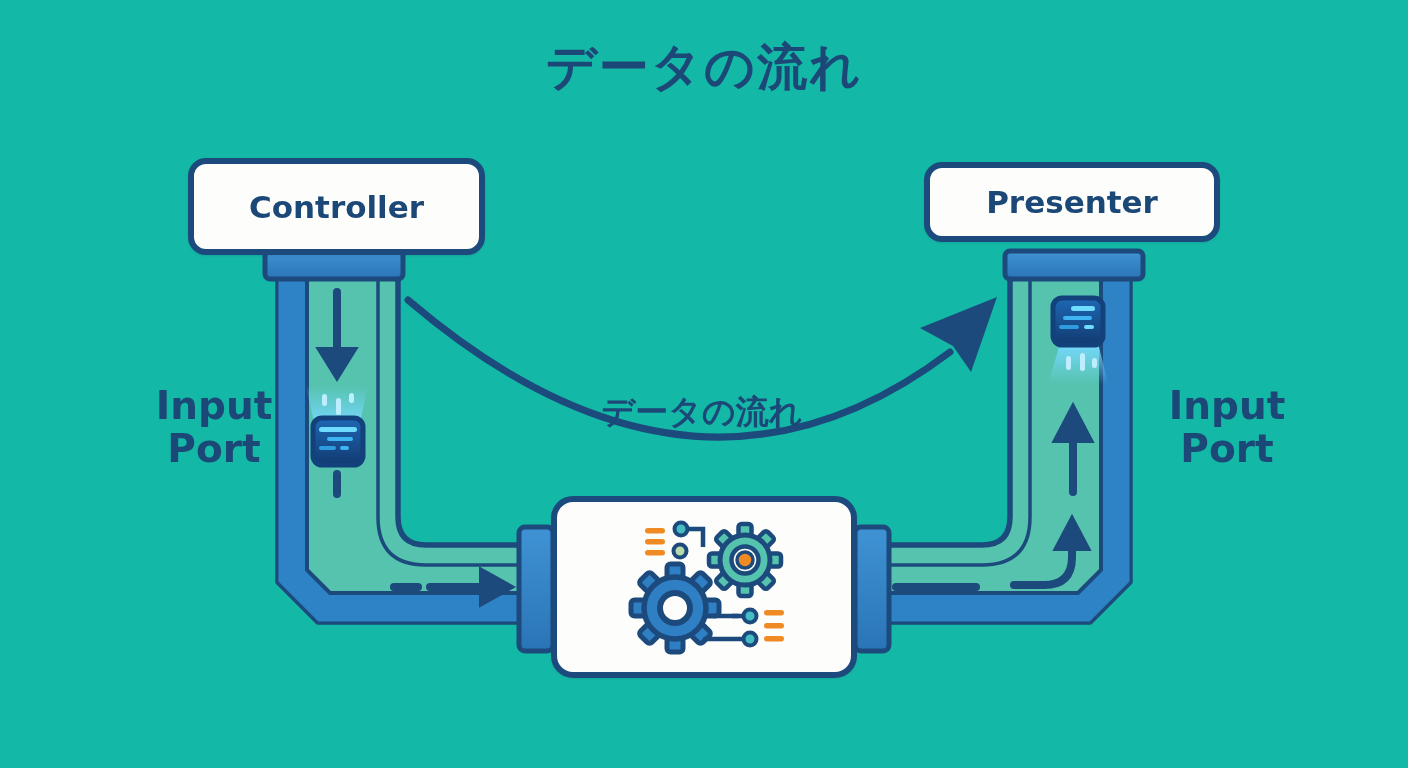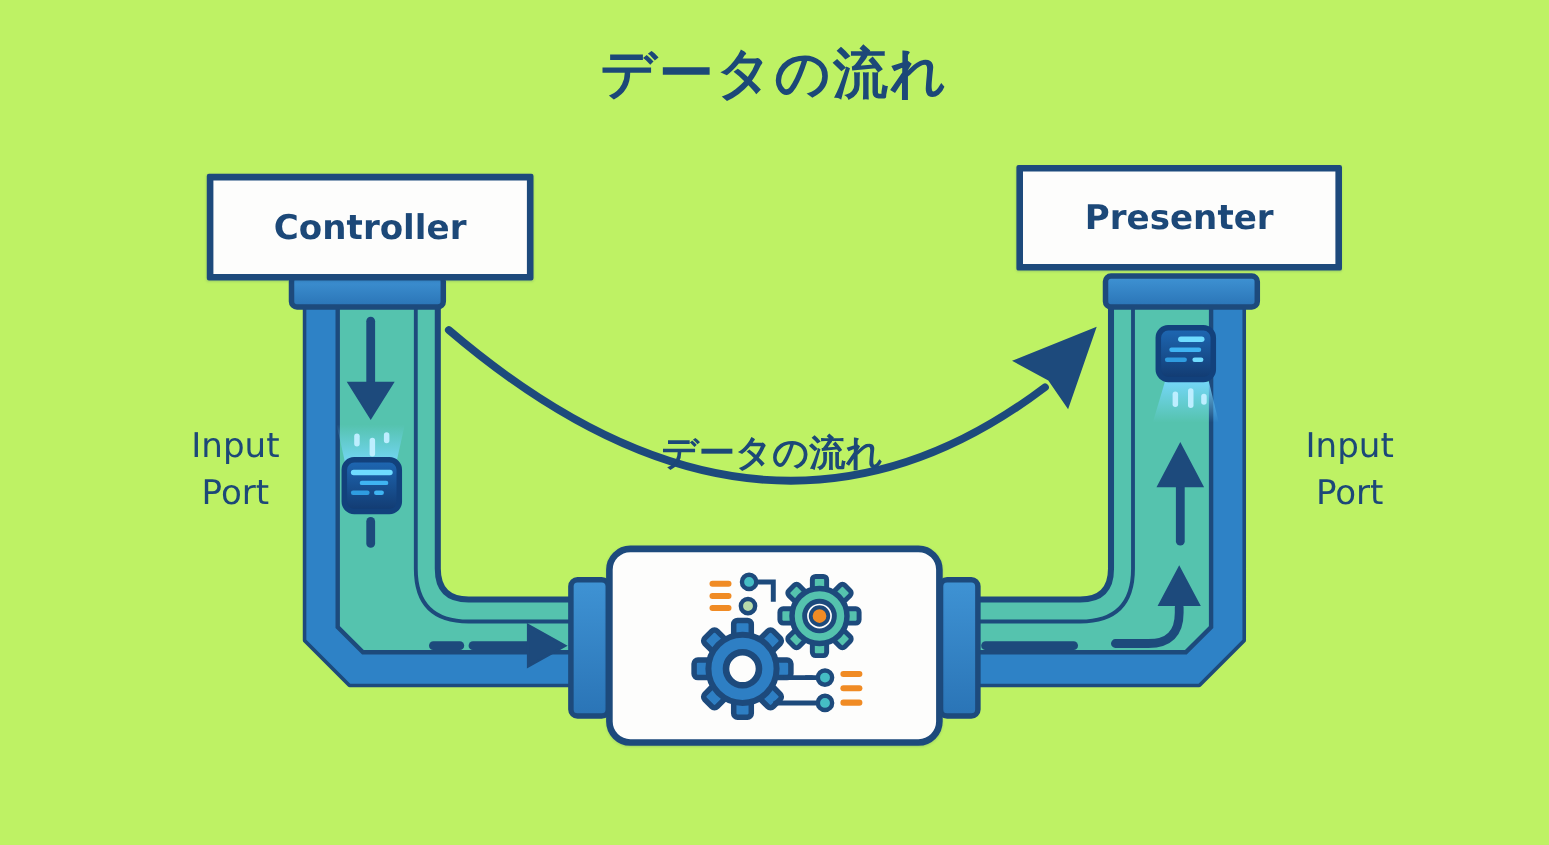--- a/index.html
+++ b/index.html
@@ -1,38 +1,38 @@
 <!DOCTYPE html>
 <html><head>
 <meta charset="utf-8">
 <style>
   html,body{margin:0;padding:0;background:#e8e8e6;}
   .stage{
     position:relative;width:1408px;height:768px;overflow:hidden;
-    background:#bef264;
+    background:#14b8a6;
     font-family:"DejaVu Sans","Liberation Sans",sans-serif;
     color:#1c4878;
   }
   .stage svg{position:absolute;left:0;top:0;}
   .abs{position:absolute;box-sizing:border-box;}
   .title{
     left:0;top:34px;width:1408px;text-align:center;
     font-size:50px;font-weight:800;letter-spacing:2px;color:#1c4878;z-index:3;
   }
   .node-box{
-    background:#fdfdfc;border:6px solid #1d4a7c;border-radius:2px;
+    background:#fdfdfc;border:6px solid #1d4a7c;border-radius:18px;
     display:flex;align-items:center;justify-content:center;
     font-size:31px;font-weight:bold;color:#1c4878;z-index:2;
     box-shadow:0 1px 2px rgba(29,74,124,0.15);
   }
   .controller-box{left:188px;top:158px;width:297px;height:97px;}
-  .presenter-box{left:924px;top:150px;width:296px;height:96px;}
+  .presenter-box{left:924px;top:162px;width:296px;height:80px;}
   .usecase-box{left:551px;top:496px;width:306px;height:182px;border-radius:22px;}
   .port-label{
-    font-size:31px;font-weight:normal;line-height:43px;text-align:center;
+    font-size:39px;font-weight:bold;line-height:43px;text-align:center;
     color:#1c4878;z-index:3;
   }
   .input-port{left:138px;top:384px;width:152px;}
   .output-port{left:1148px;top:384px;width:158px;}
   .flow-label{
     left:552px;top:390px;width:300px;text-align:center;
     font-size:33px;font-weight:bold;color:#1c4878;z-index:3;
   }
   .usecase-label{
     left:551px;top:690px;width:306px;text-align:center;

